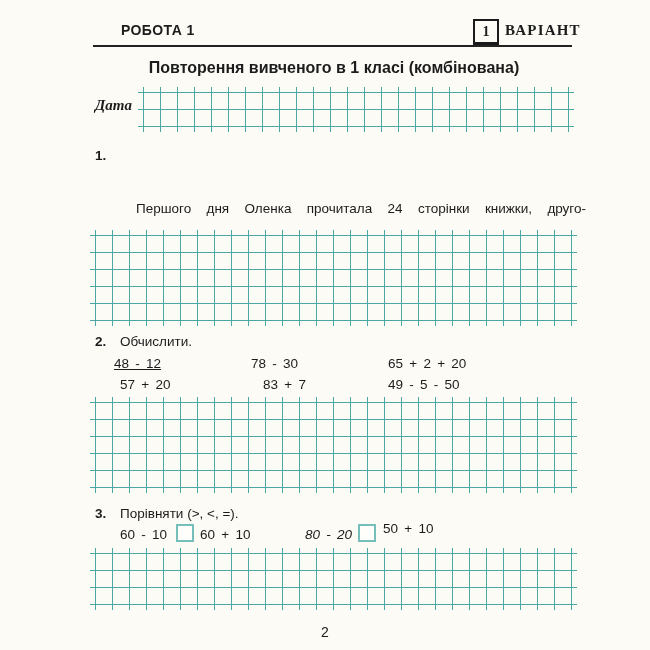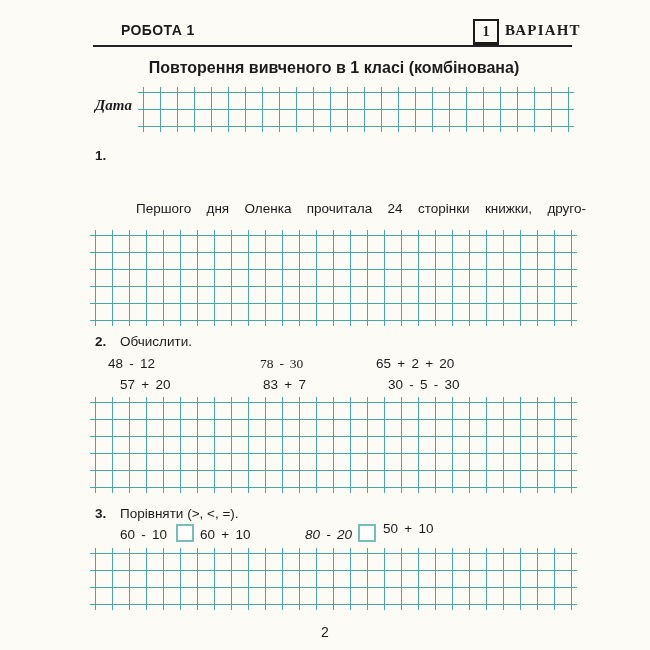--- a/index.html
+++ b/index.html
@@ -79,26 +79,26 @@
     <div class="jline">Першого дня Оленка прочитала 24 сторінки книжки, друго-</div>
   </div>
   <div class="grid" style="left:95px;top:235px;width:477px;height:86px;">
     <div class="gv"></div>
     <div class="gh"></div>
   </div>
 
   <div class="abs tnum" style="left:95px;top:334px;">2.</div>
   <div class="abs tinstr" style="left:120px;top:334px;">Обчислити.</div>
 
-  <div class="abs expr" style="left:108px;top:356px;">48 - 12</div>
-  <div class="abs expr" style="left:260px;top:356px;font-family:Liberation Serif, serif;">78 - 30</div>
-  <div class="abs expr" style="left:376px;top:356px;">65 + 2 + 20</div>
+  <div class="abs expr" style="left:114px;top:356px;text-decoration:underline;">48 - 12</div>
+  <div class="abs expr" style="left:251px;top:356px;">78 - 30</div>
+  <div class="abs expr" style="left:388px;top:356px;">65 + 2 + 20</div>
   <div class="abs expr" style="left:120px;top:377px;">57 + 20</div>
   <div class="abs expr" style="left:263px;top:377px;">83 + 7</div>
-  <div class="abs expr" style="left:388px;top:377px;">30 - 5 - 30</div>
+  <div class="abs expr" style="left:388px;top:377px;">49 - 5 - 50</div>
 
   <div class="grid" style="left:95px;top:402px;width:477px;height:86px;">
     <div class="gv"></div>
     <div class="gh"></div>
   </div>
 
   <div class="abs tnum" style="left:95px;top:506px;">3.</div>
   <div class="abs tinstr" style="left:120px;top:506px;">Порівняти (&gt;, &lt;, =).</div>
 
   <div class="abs expr" style="left:120px;top:527px;">60 - 10</div>

